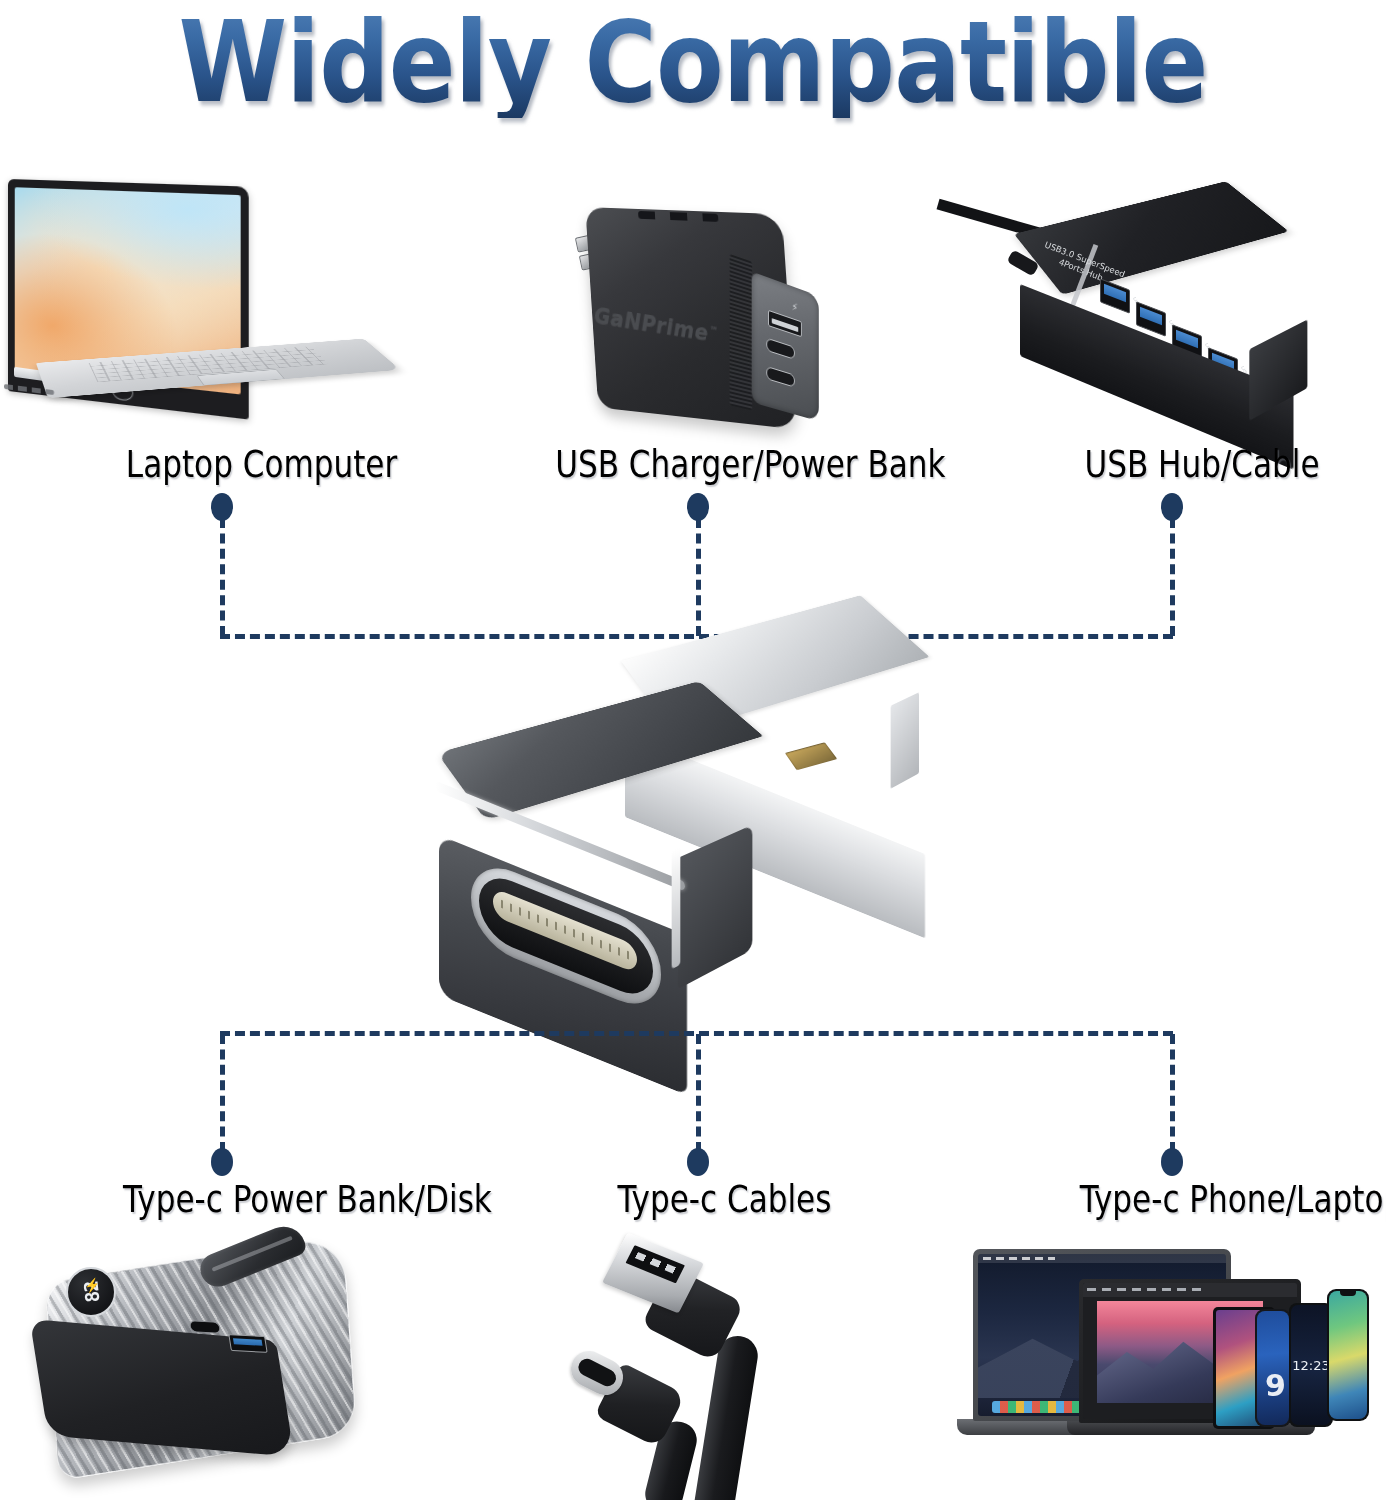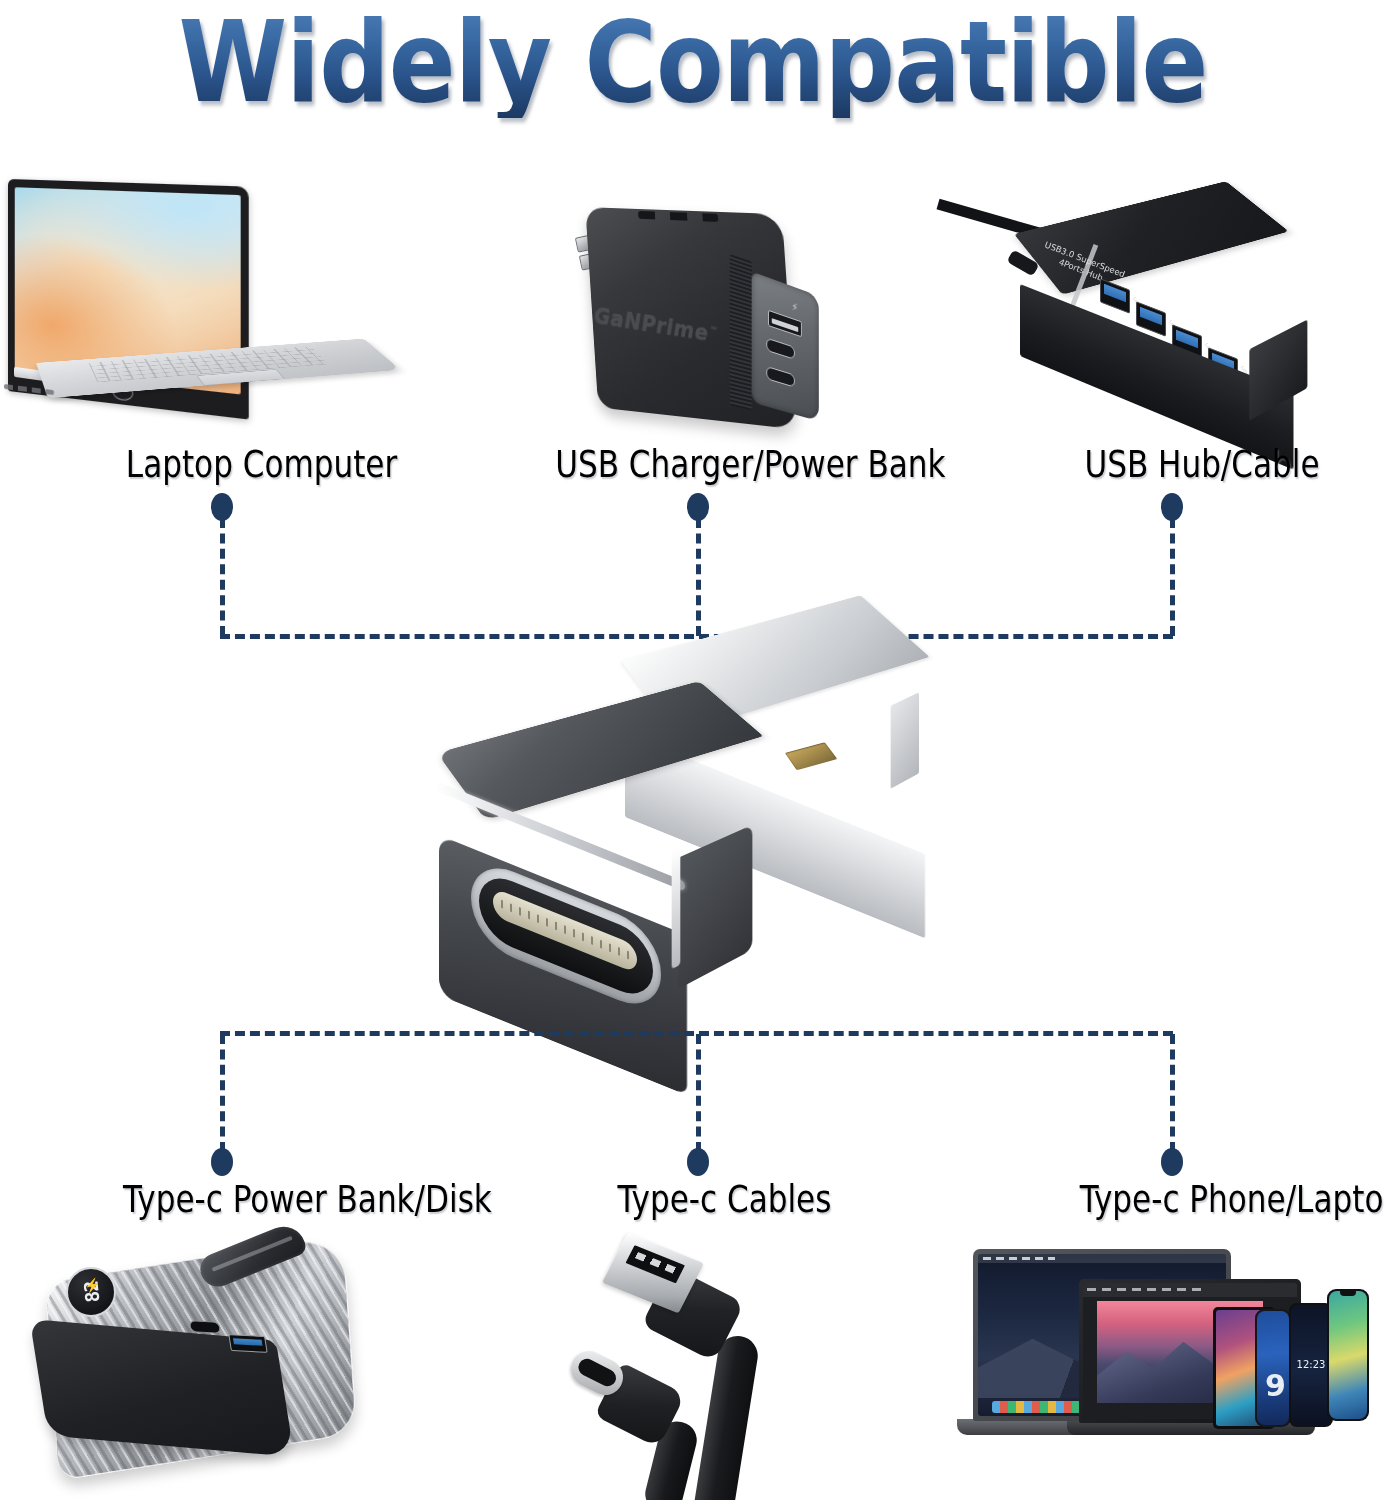--- a/index.html
+++ b/index.html
@@ -624,21 +624,21 @@
     background: #0f1113; border-radius: 8px; padding: 2px; box-sizing: border-box;
   }
   .dv-ph2-scr {
     position:absolute; left:2px; top:2px; right:2px; bottom:2px;
     background: linear-gradient(180deg,#0d1426 0%, #16233f 55%, #0b1120 100%);
     border-radius: 7px;
     display:flex; flex-direction:column; align-items:center; justify-content:center;
   }
   .dv-ph2-time {
     font-family:"DejaVu Sans",sans-serif;
-    font-size: 10px; font-weight: 400; color:#eef2f6;
+    font-size: 13px; font-weight: 400; color:#eef2f6;
     line-height: 1.0; text-align:left;
   }
   .dv-ph3 {
     left: 372px; top: 52px; width: 42px; height: 132px;
     background: #0f1113; border-radius: 9px; padding: 2px; box-sizing: border-box;
   }
   .dv-ph3-scr {
     position:absolute; left:2px; top:2px; right:2px; bottom:2px;
     background: linear-gradient(165deg,#3ba8a0 0%, #6fc77f 28%, #d9d96a 52%, #3f86b8 78%, #1d4f8a 100%);
     border-radius: 8px;

